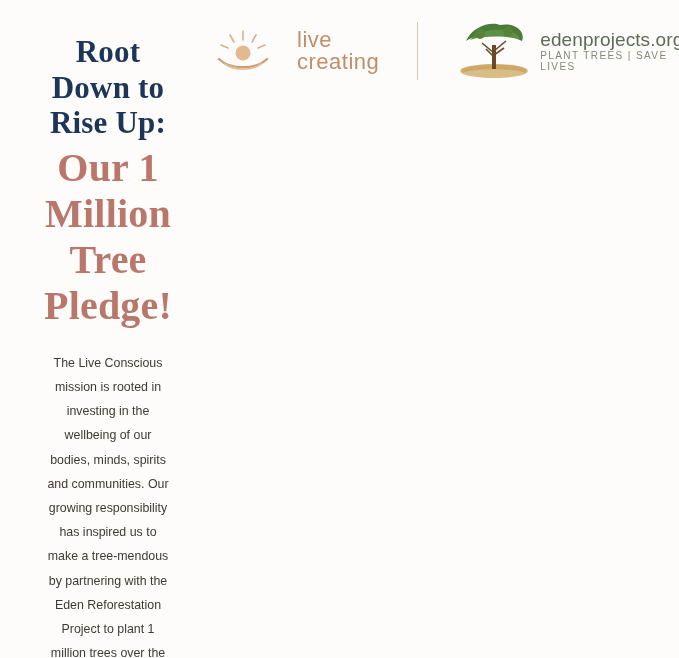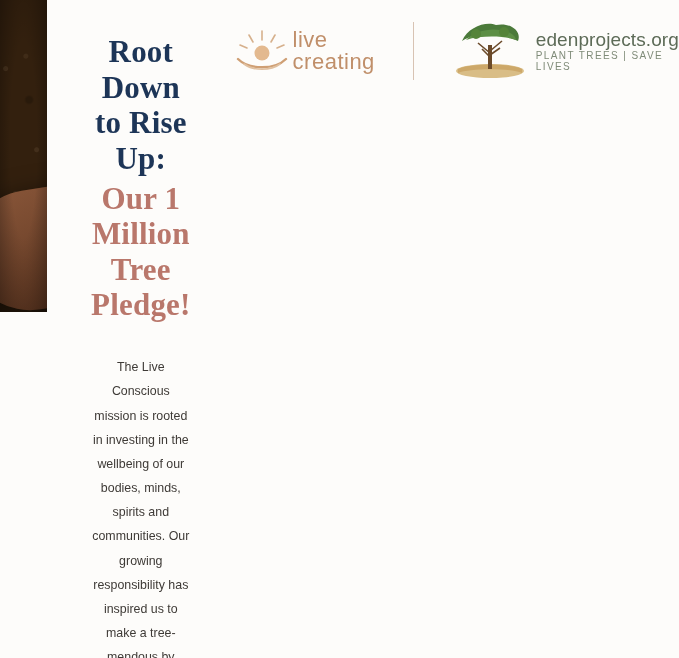--- a/index.html
+++ b/index.html
@@ -148,24 +148,24 @@
     font-weight: bold;
     font-size: 31px;
     color: #1d3557;
     letter-spacing: .2px;
     margin: 6px 0 4px 0;
     line-height: 1.15;
   }
   .subhead {
     font-family: "Liberation Serif", serif;
     font-weight: bold;
-    font-size: 31px;
+    font-size: 40px;
     color: #b9776b;
     letter-spacing: .2px;
-    margin: 0 0 32px 0;
+    margin: 0 0 22px 0;
     line-height: 1.15;
   }
   .body-copy {
     font-family: "Liberation Sans", sans-serif;
     font-size: 12.4px;
     line-height: 1.95;
     color: #3e3a36;
     max-width: 570px;
     margin: 0 auto;
     text-align: center;
@@ -177,21 +177,21 @@
     display: flex;
     align-items: center;
     justify-content: center;
     gap: 0;
     background: #fdfcfa;
     padding-bottom: 6px;
   }
   .logo-lc {
     display: flex;
     align-items: flex-start;
-    gap: 4px;
+    gap: 27px;
     padding-right: 38px;
   }
   .lc-mark {
     width: 54px; height: 44px;
     position: relative;
   }
   .lc-mark svg { display: block; }
   .lc-words {
     text-align: left;
     font-family: "Liberation Sans", sans-serif;

